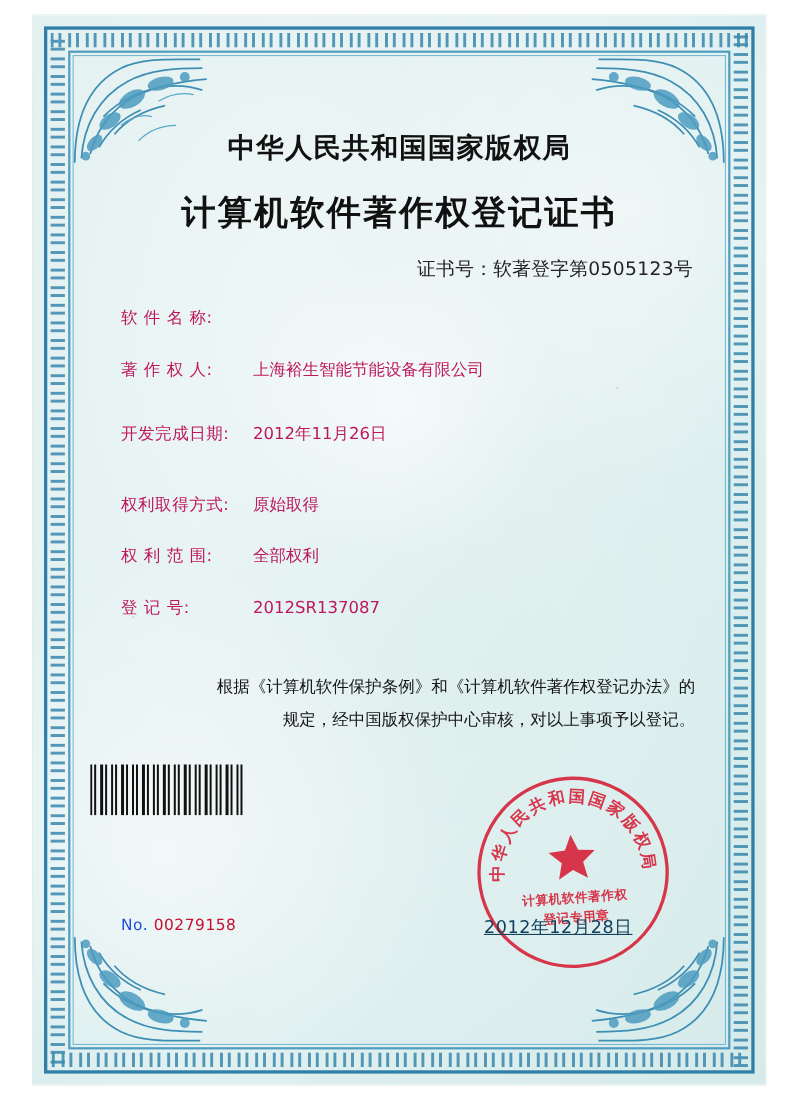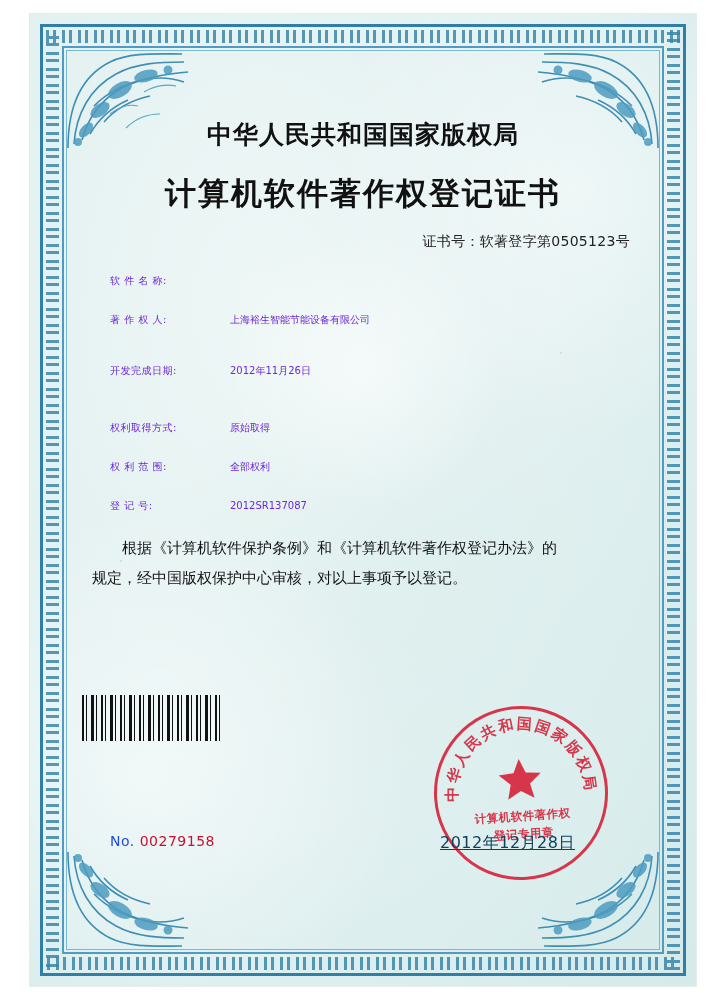--- a/index.html
+++ b/index.html
@@ -162,57 +162,58 @@
     font-family: "DejaVu Serif", serif;
     font-weight: bold;
     font-size: 31px;
     letter-spacing: 2px;
     color: #111;
     margin-top: 22px;
   }
 
   .cert-no {
     text-align: right;
-    font-size: 14px;
+    font-size: 17px;
     color: #222;
     margin-top: 18px;
     padding-right: 14px;
     letter-spacing: 0.3px;
   }
 
   .fields {
     margin-top: 22px;
     padding-left: 28px;
   }
   .field-row {
     display: flex;
     align-items: flex-end;
     margin-bottom: 6px;
-    font-size: 10px;
+    font-size: 15px;
     line-height: 1.5;
-    color: #6d28d9;
+    color: #be185d;
   }
   .field-label {
     width: 120px;
     flex: 0 0 120px;
     letter-spacing: 0.5px;
   }
   .field-value { flex: 1; }
   .field-value .line2 { display: block; }
 
   .gap-lg { height: 30px; }
   .gap-md { height: 18px; }
 
   .statement {
-    margin-top: 20px;
+    margin-top: 46px;
     font-family: "DejaVu Serif", serif;
     font-size: 15px;
     line-height: 2.0;
     color: #141414;
     padding: 0 12px 0 10px;
+    text-align: right;
   }
   .statement .indent { text-indent: 2em; display: block; }
 
   
   .barcode-wrap {
     position: absolute;
     left: 82px; top: 695px;
     width: 140px; height: 46px;
   }
   .barcode {

